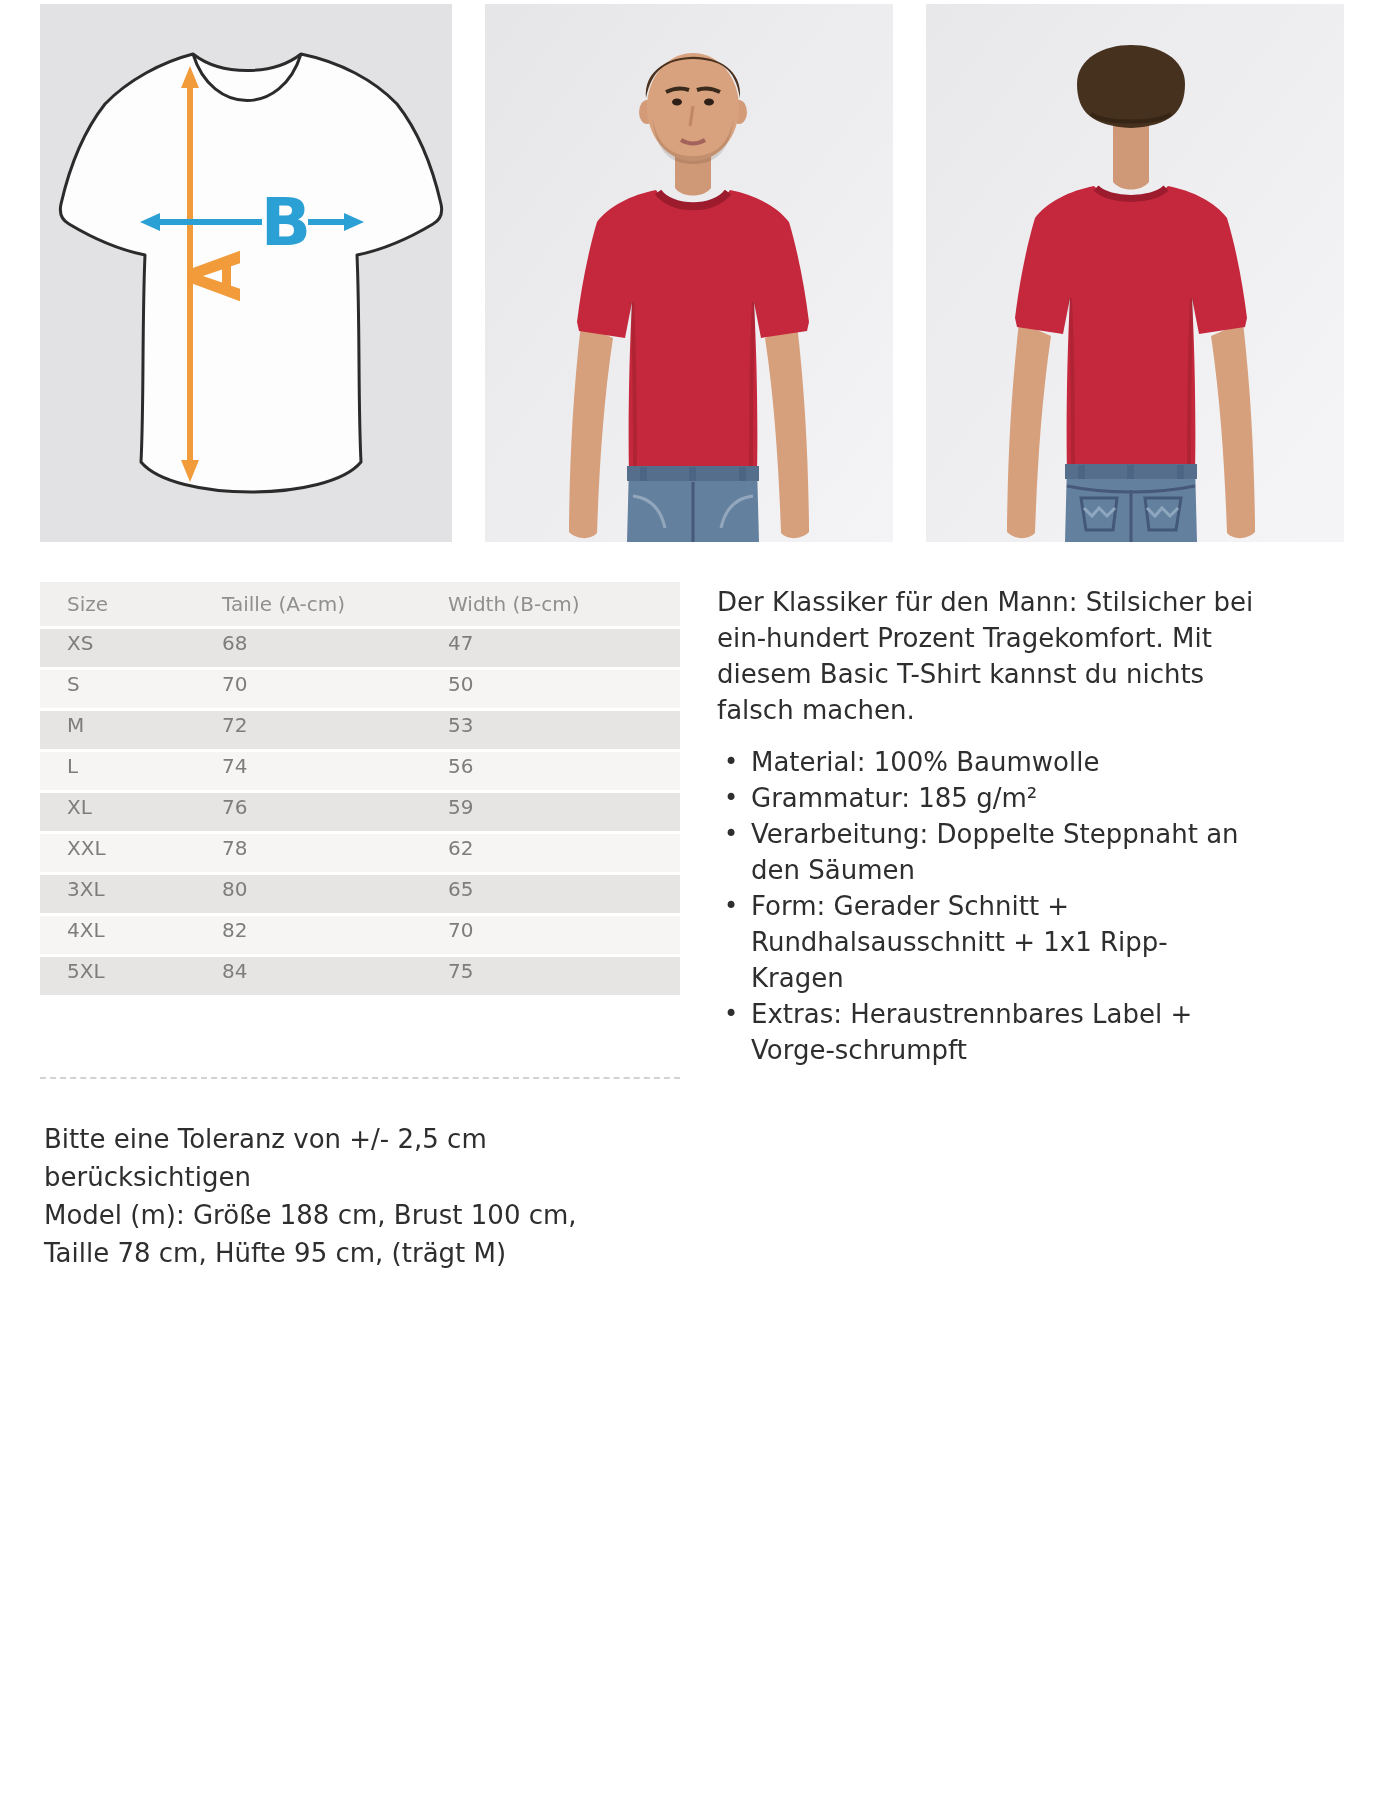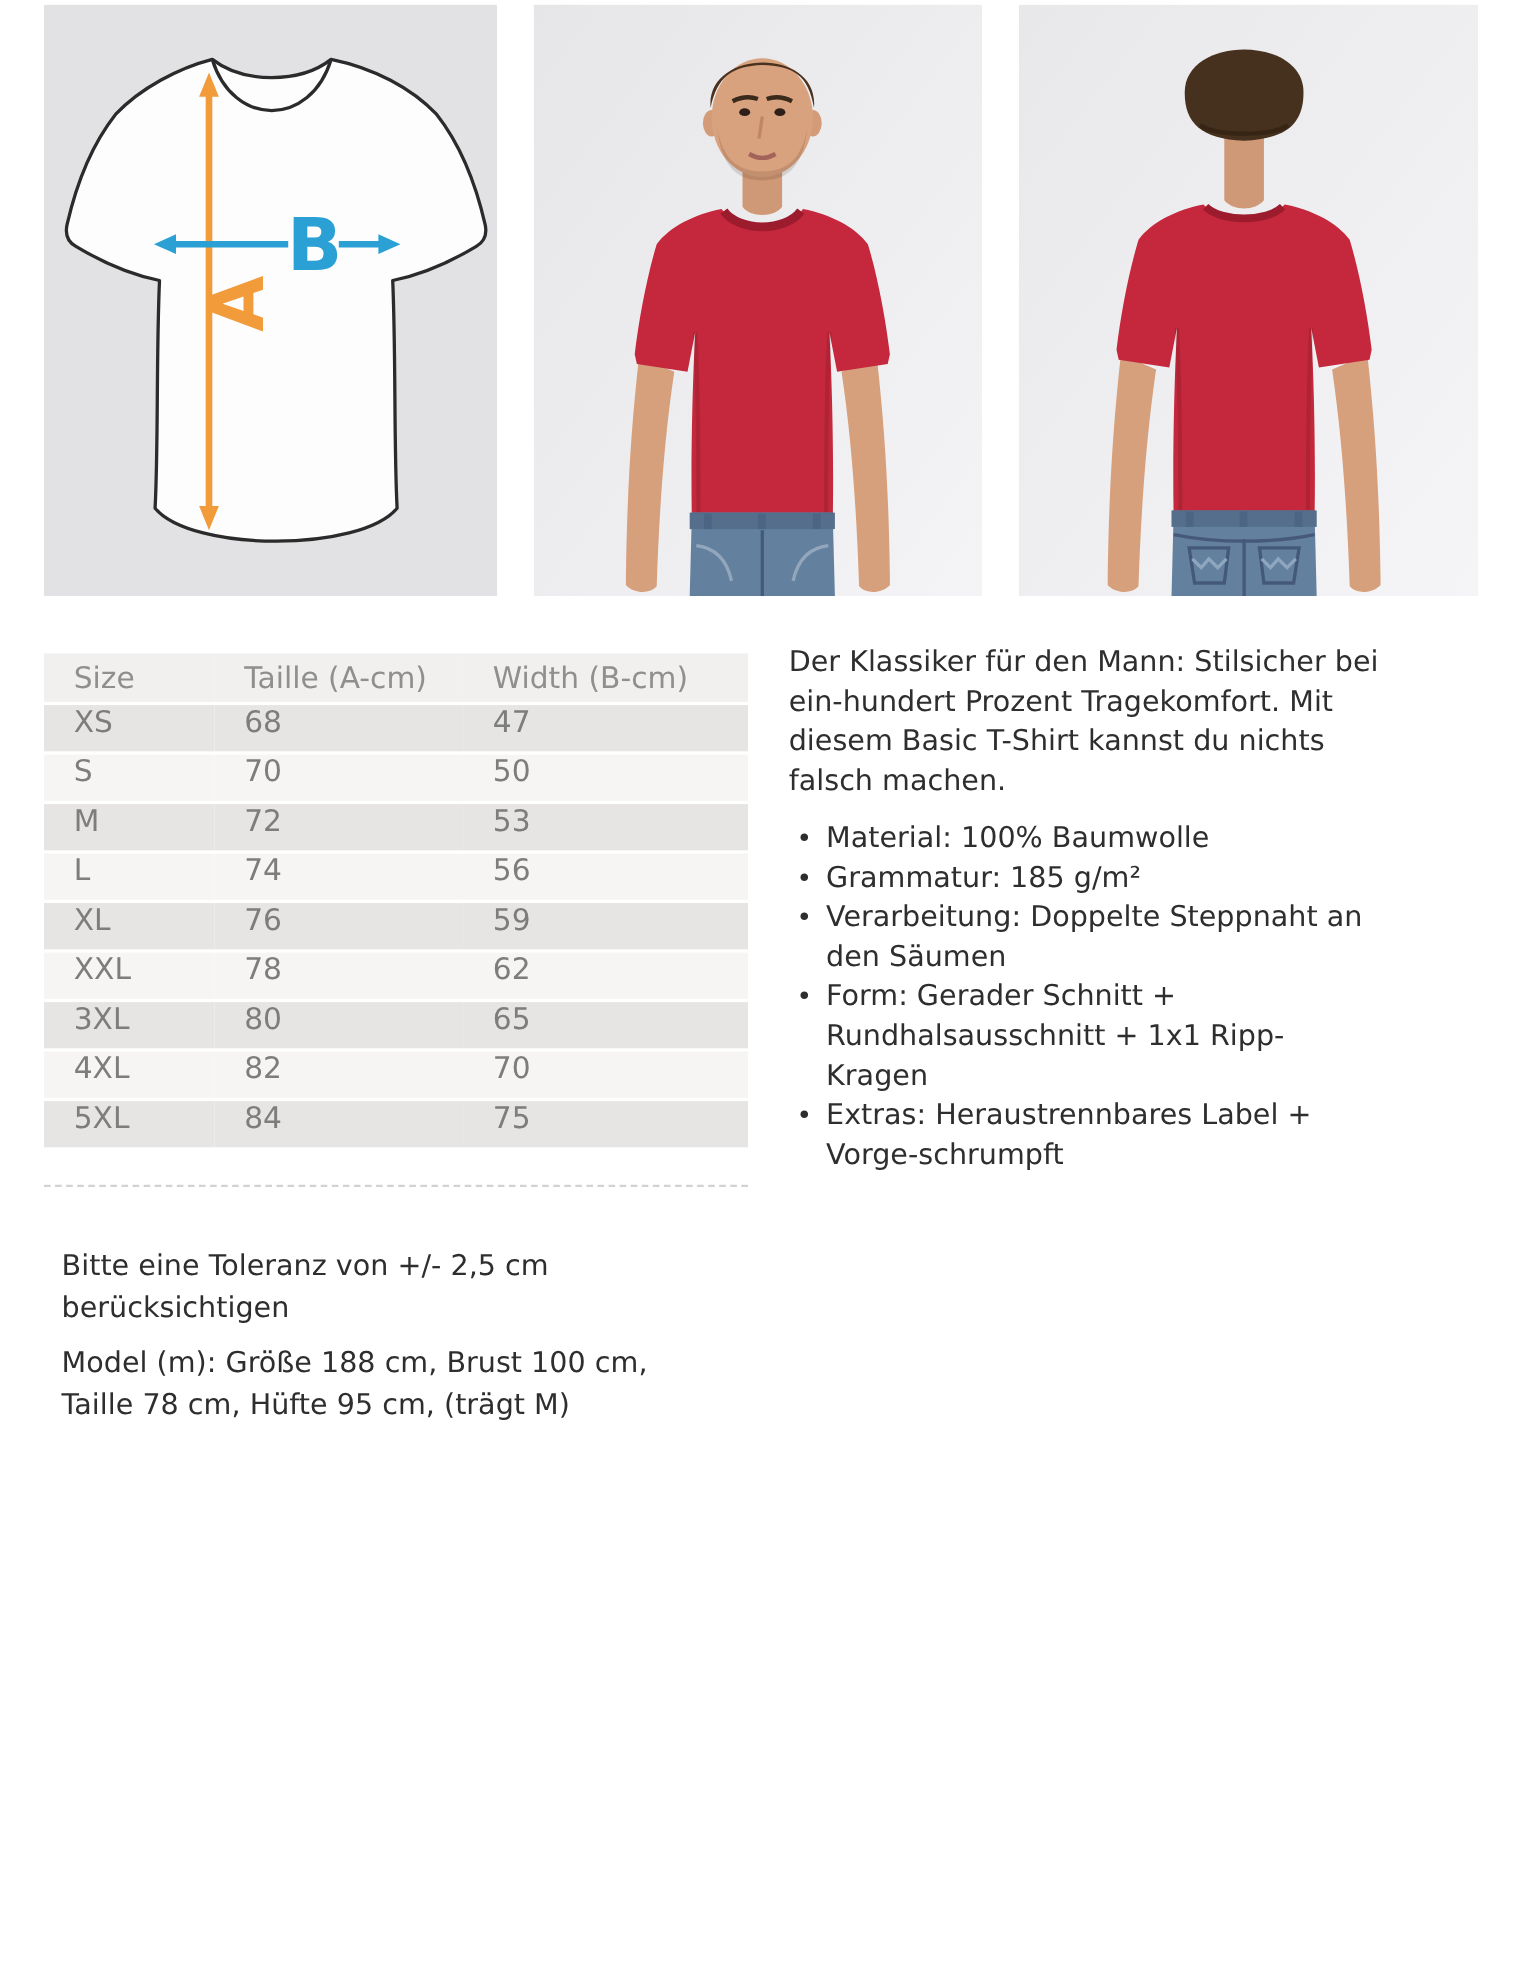--- a/index.html
+++ b/index.html
@@ -5,23 +5,23 @@
   html,body{margin:0;padding:0;}
   body{
     width:1379px;height:1800px;background:#ffffff;position:relative;
     font-family:"DejaVu Sans","Liberation Sans",sans-serif;color:#2e2e2e;
   }
   .images-row{position:absolute;left:40px;top:4px;display:flex;gap:33px;}
   .panel{height:538px;overflow:hidden;}
   .panel svg{display:block;}
 
   table.size-table{
-    position:absolute;left:40px;top:591px;width:640px;
+    position:absolute;left:40px;top:579px;width:640px;
     border-collapse:separate;border-spacing:0 3px;table-layout:fixed;
-    font-size:27px;
+    font-size:20px;
   }
   table.size-table th{
     background:#f1f0ee;color:#8f8f8f;font-weight:400;text-align:left;
     height:44px;padding:0 0 0 27px;white-space:nowrap;
   }
   table.size-table td{height:27px;padding:0 0 11px 27px;color:#7d7d7d;}
   table.size-table tbody tr:nth-child(odd) td{background:#e6e5e3;}
   table.size-table tbody tr:nth-child(even) td{background:#f6f5f3;}
 
   .table-dashes{
@@ -37,21 +37,21 @@
   .feature-list{list-style:none;margin:16px 0 0 0;padding:0;}
   .feature-list li{position:relative;padding-left:34px;}
   .feature-list li::before{
     content:"\2022";position:absolute;left:7px;top:0;color:#2e2e2e;font-size:24px;
   }
 
   .footer-notes{
     position:absolute;left:44px;top:1120px;width:575px;
     font-size:26px;line-height:38px;color:#2e2e2e;
   }
-  .footer-notes p{margin:12px;}
+  .footer-notes p{margin:0;}
   .model-label{font-weight:normal;}
 </style>
 </head>
 <body>
 
 <div class="images-row">
 
   <div class="panel">
     <svg width="412" height="538" viewBox="0 0 412 538" xmlns="http://www.w3.org/2000/svg">
       <rect x="0" y="0" width="412" height="538" fill="#e2e2e4"></rect>

